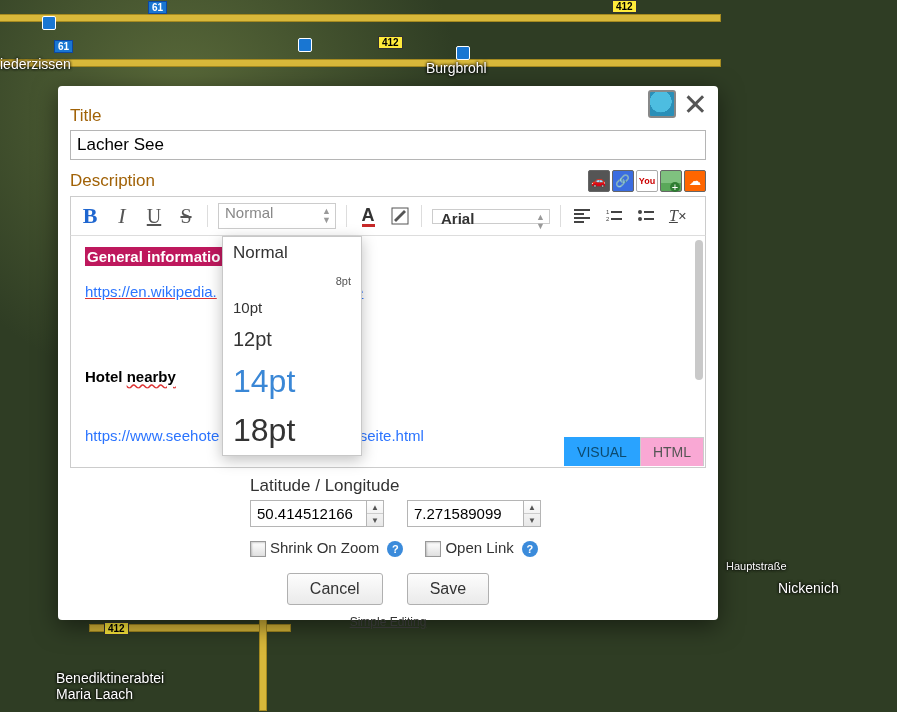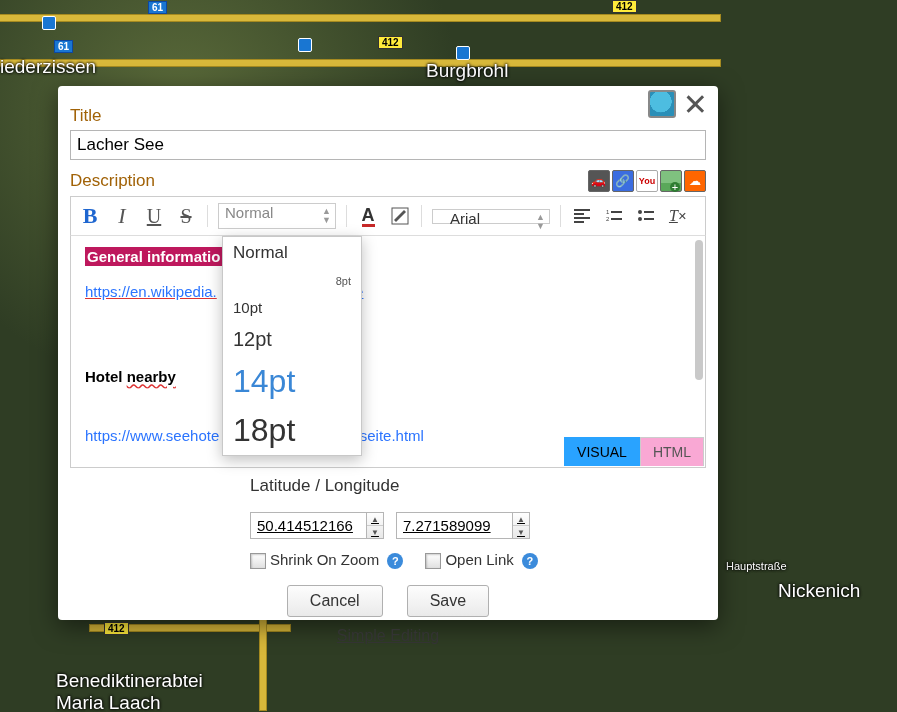--- a/index.html
+++ b/index.html
@@ -20,21 +20,21 @@
   }
   .road-h { position:absolute; height:6px; background:#d8b83a; box-shadow:0 0 0 1px #a58a20; }
   .road-v { position:absolute; width:6px; background:#d8b83a; box-shadow:0 0 0 1px #a58a20; }
   .road-shield {
     position:absolute; font-size:10px; font-weight:bold;
     background:#ffeb3b; border:1px solid #333; border-radius:0;
     padding:0 3px; color:#000;
   }
   .road-shield.blue { background:#1976d2; color:#fff; border-color:#0d47a1; }
   .city-label {
-    position:absolute; color:#fff; font-size:19px;
+    position:absolute; color:#fff; font-size:14px;
     text-shadow:0 0 3px #000,0 0 3px #000;
   }
   .rail-icn {
     position:absolute; width:14px; height:14px; background:#1976d2;
     border:1px solid #fff; border-radius:2px;
   }
 
   
   .dialog {
     position:absolute; left:58px; top:86px; width:660px; height:534px;
@@ -91,22 +91,22 @@
   .size-sel {
     flex:0 0 118px; height:26px; border:1px solid #ccc;
     padding:0 18px 0 6px; font-size:15px; color:#888;
     position:relative; background:#fff;
   }
   .sel-arrows {
     position:absolute; right:4px; top:3px; font-size:9px; line-height:9px; color:#999;
   }
   .font-sel {
     flex:0 0 118px; height:15px; border:1px solid #ccc;
-    padding:0 18px 0 17px; font-size:15px; color:#333;
-    position:relative; background:#fff;
+    padding:0 18px 0 8px; font-size:15px; color:#333;
+    position:relative; background:#fff;font-weight:bold;
   }
   .tb-color { font-weight:bold; }
   .tb-colorA { border-bottom:3px solid #c62828; height:22px; display:inline-block; }
   .tb-align, .tb-list, .tb-clear { font-size:16px; color:#444; }
 
   
   .editor-wrap { position:relative; }
   .editor {
     border:1px solid #ccc; border-top:none; height:232px;
     padding:12px 14px; font-size:15px; color:#000;
@@ -141,27 +141,27 @@
   .dd-18 { font-size:32px; }
 
   
   .tabs {
     position:absolute; right:1px; bottom:1px; display:flex; z-index:2;
   }
   .tab {
     padding:6px 12px; font-size:14px; cursor:pointer;
     border:1px solid #ccc; border-bottom:none;
   }
-  .tab-active { background:#29a3ff; color:#000000; border-color:#29a3ff; }
+  .tab-active { background:#29a3ff; color:#0c4a6e; border-color:#29a3ff; }
   .tab-inactive { background:#f9a8d4; color:#555; }
 
   
   .coords { margin-top:8px; margin-left:180px; }
-  .coords-label { font-size:17px; color:#333; margin-bottom:16px; }
-  .coord-row { display:flex; gap:12px;text-decoration:underline; }
+  .coords-label { font-size:17px; color:#333; margin-bottom:4px; }
+  .coord-row { display:flex; gap:23px; }
   .num-wrap { display:flex; }
   .num-input {
     width:116px; padding:4px 6px; font-size:15px;
     border:1px solid #b5b5b5; border-right:none;
   }
   .spin {
     width:18px; border:1px solid #b5b5b5;
     display:flex; flex-direction:column;
     background:linear-gradient(#fefefe,#e8e8e8);
   }
@@ -191,21 +191,21 @@
   
   .btn-row {
     margin-top:16px; display:flex; gap:24px; justify-content:center;
   }
   .btn {
     padding:6px 22px; font-size:16px; color:#333;
     background:linear-gradient(#fdfdfd,#eaeaea);
     border:1px solid #b0b0b0; border-radius:3px; cursor:pointer;
   }
   .simple-link {
-    margin-top:10px; text-align:center; font-size:16px;
+    margin-top:10px; text-align:center; font-size:12px;
     color:#333; text-decoration:underline; cursor:pointer;
   }
 </style>
 </head>
 <body>
 
 <div class="map-bg"></div>
 <div class="road-h" style="left:0;top:15px;width:720px"></div>
 <div class="road-h" style="left:0;top:60px;width:720px"></div>
 <div class="road-h" style="left:90px;top:625px;width:200px"></div>

